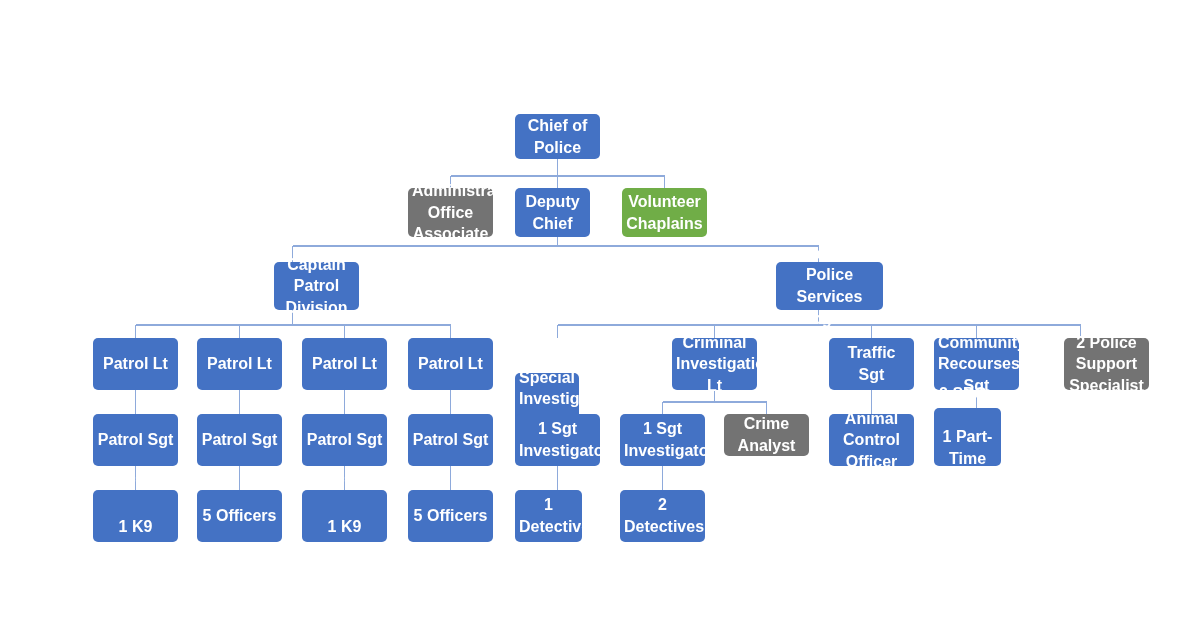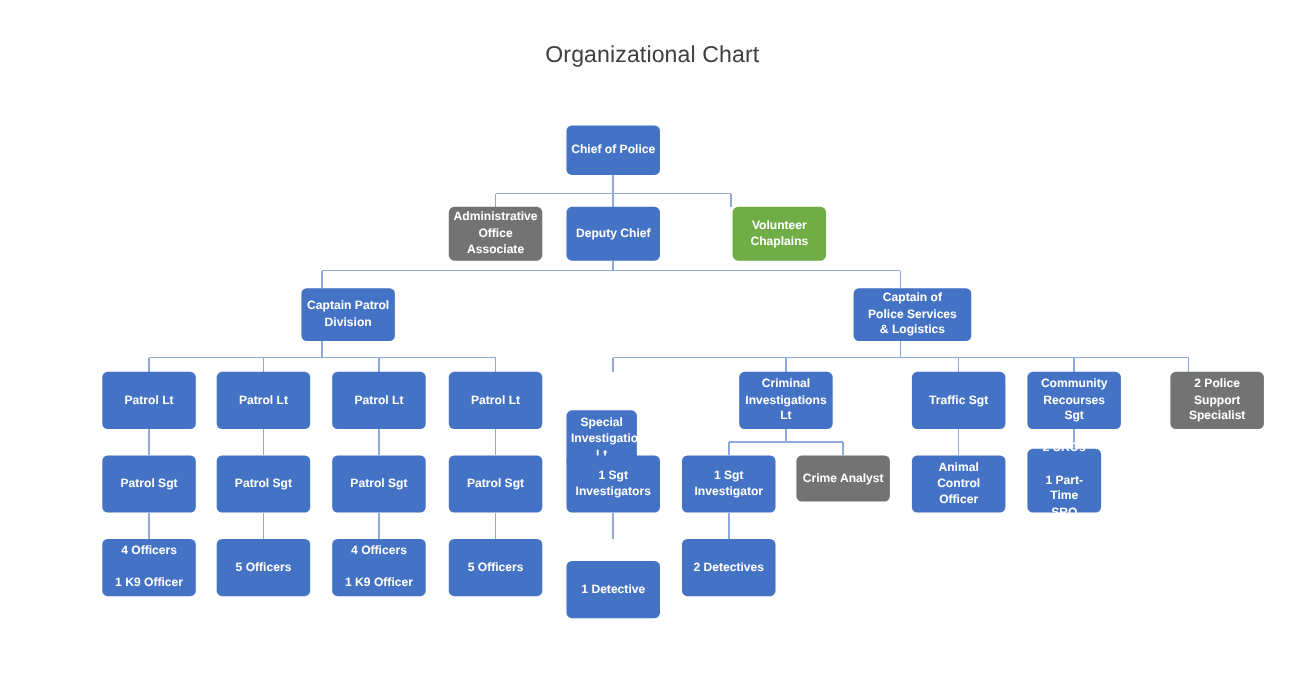--- a/index.html
+++ b/index.html
@@ -39,41 +39,40 @@
   }
   .node {
     position: absolute;
     box-sizing: border-box;
     border-radius: 5px;
     display: flex;
     align-items: center;
     justify-content: center;
     text-align: center;
     color: #ffffff;
-    font-size: 11px;
+    font-size: 16px;
     font-weight: bold;
     line-height: 1.35;
     padding: 3px 4px;
     z-index: 2;
   }
   .node .node-text {
     white-space: pre-line;
     display: block;
     width: 100%;
   }
   .fill-blue   { background: #4472C4; }
   .fill-orange { background: #737373; }
   .fill-green  { background: #70AD47; }
 </style>
 </head>
 <body>
 
 <div id="canvas">
 
-  <div id="chart-title">Organizational Chart</div>
 
   <svg id="connector-layer" width="1186" height="625" viewBox="0 0 1186 625" xmlns="http://www.w3.org/2000/svg">
       <line x1="557.5" y1="159" x2="557.5" y2="176" stroke="#8EAADB" stroke-width="1.4" shape-rendering="crispEdges"></line>
       <line x1="450.5" y1="176" x2="664.5" y2="176" stroke="#8EAADB" stroke-width="1.4" shape-rendering="crispEdges"></line>
       <line x1="450.5" y1="176" x2="450.5" y2="188" stroke="#8EAADB" stroke-width="1.4" shape-rendering="crispEdges"></line>
       <line x1="557.5" y1="176" x2="557.5" y2="188" stroke="#8EAADB" stroke-width="1.4" shape-rendering="crispEdges"></line>
       <line x1="664.5" y1="176" x2="664.5" y2="188" stroke="#8EAADB" stroke-width="1.4" shape-rendering="crispEdges"></line>
       <line x1="557.5" y1="237" x2="557.5" y2="246" stroke="#8EAADB" stroke-width="1.4" shape-rendering="crispEdges"></line>
       <line x1="292.5" y1="246" x2="818.5" y2="246" stroke="#8EAADB" stroke-width="1.4" shape-rendering="crispEdges"></line>
       <line x1="292.5" y1="246" x2="292.5" y2="262" stroke="#8EAADB" stroke-width="1.4" shape-rendering="crispEdges"></line>
@@ -125,24 +124,24 @@
 
   <div id="node-layer">
       <div class="node fill-blue" style="left: 515px; top: 114px; width: 85px; height: 45px;">
         <span class="node-text">Chief of Police</span>
       </div>
       <div class="node fill-orange" style="left: 408px; top: 188px; width: 85px; height: 49px;">
         <span class="node-text">Administrative
 Office
 Associate</span>
       </div>
-      <div class="node fill-blue" style="left: 515px; top: 188px; width: 85px; height: 49px;">
+      <div class="node fill-blue" style="left: 515px; top: 188px; width: 75px; height: 49px;">
         <span class="node-text">Deputy Chief</span>
       </div>
-      <div class="node fill-green" style="left: 622px; top: 188px; width: 85px; height: 49px; margin-left: 44px;">
+      <div class="node fill-green" style="left: 622px; top: 188px; width: 85px; height: 49px;">
         <span class="node-text">Volunteer
 Chaplains</span>
       </div>
       <div class="node fill-blue" style="left: 250px; top: 262px; width: 85px; height: 48px; margin-left: 24px;">
         <span class="node-text">Captain Patrol
 Division</span>
       </div>
       <div class="node fill-blue" style="left: 776px; top: 262px; width: 107px; height: 48px;">
         <span class="node-text">Captain of
 Police Services
@@ -224,21 +223,21 @@
         <span class="node-text">5 Officers</span>
       </div>
       <div class="node fill-blue" style="left: 302px; top: 490px; width: 85px; height: 52px;">
         <span class="node-text">4 Officers
 
 1 K9 Officer</span>
       </div>
       <div class="node fill-blue" style="left: 408px; top: 490px; width: 85px; height: 52px;">
         <span class="node-text">5 Officers</span>
       </div>
-      <div class="node fill-blue" style="left: 515px; top: 490px; width: 85px; height: 52px; margin-top: 20px;">
+      <div class="node fill-blue" style="left: 515px; top: 490px; width: 67px; height: 52px;">
         <span class="node-text">1 Detective</span>
       </div>
       <div class="node fill-blue" style="left: 620px; top: 490px; width: 85px; height: 52px;">
         <span class="node-text">2 Detectives</span>
       </div>
     </div>
 
 </div>
 
 </body></html>

